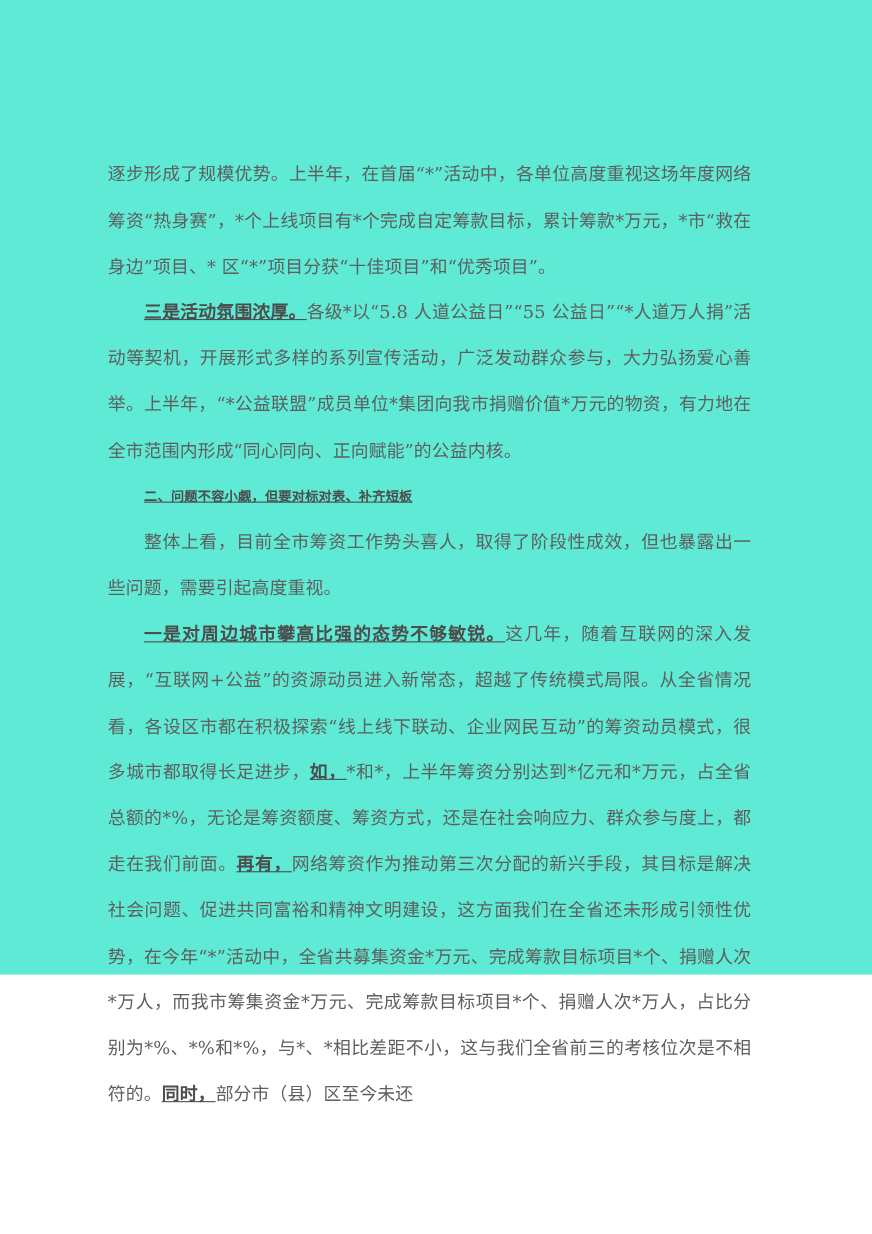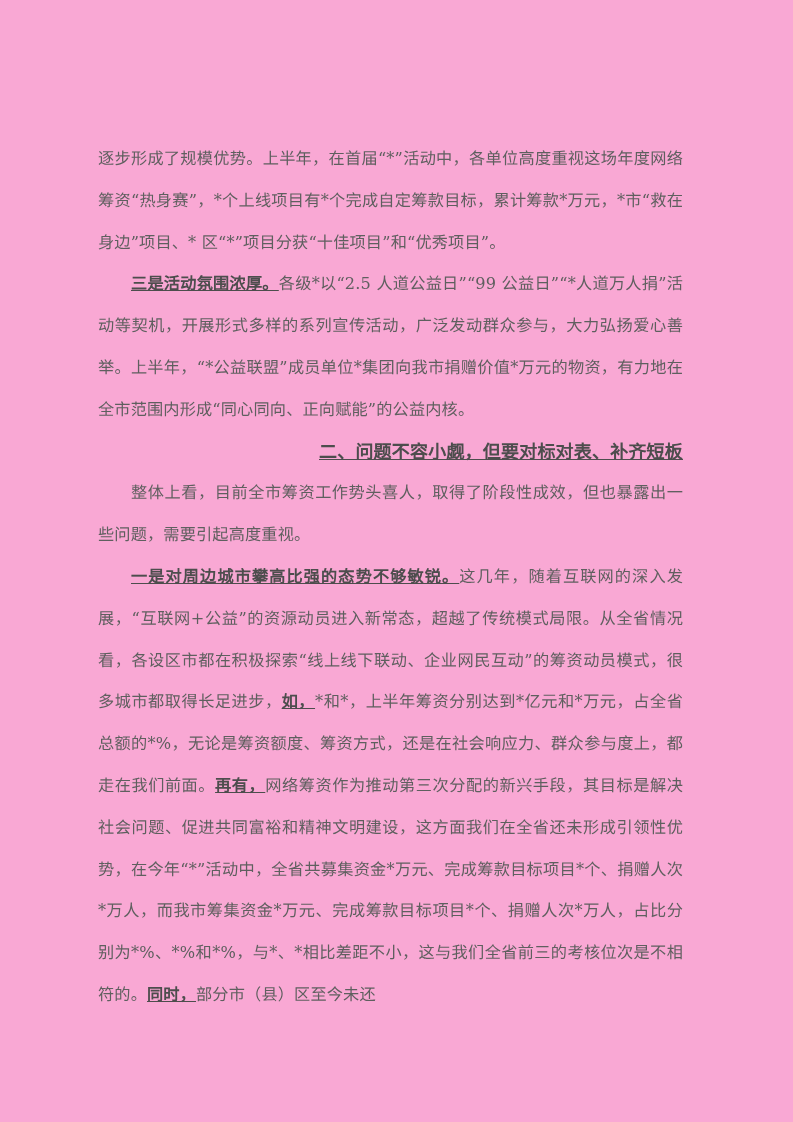--- a/index.html
+++ b/index.html
@@ -11,22 +11,22 @@
   body {
     width: 793px;
     height: 1122px;
     overflow: hidden;
     font-family: "DejaVu Serif", "Liberation Serif", serif;
   }
 
   .page {
     position: relative;
     width: 793px;
-    height: 1122px;
-    background: #f9a8d4;
+    height: 886px;
+    background: #5eead4;
     box-sizing: border-box;
   }
 
   .doc-body {
     position: absolute;
     left: 98px;
     top: 138px;
     width: 585px;
   }
 
@@ -43,40 +43,39 @@
     -webkit-font-smoothing: antialiased;
   }
 
   p.indent {
     text-indent: 33px;
   }
 
   p.heading {
     margin: 0;
     padding: 0;
-    font-size: 18px;
+    font-size: 12px;
     line-height: 41.8px;
     color: #4f4f4f;
     font-weight: 700;
     text-indent: 33px;
     letter-spacing: 0.2px;
-    text-align: right;
   }
 
   .b {
     font-weight: 700;
     color: #4d4d4d;
     text-decoration: underline;
   }
 </style>
 </head>
 <body>
 
 <div class="page">
   <div class="doc-body" id="doc-body">
 
   <p class="para" id="para-1"><span>逐步形成了规模优势。上半年，在首届“*”活动中，各单位高度重视这场年度网络筹资“热身赛”，*个上线项目有*个完成自定筹款目标，累计筹款*万元，*市“救在身边”项目、* 区“*”项目分获“十佳项目”和“优秀项目”。</span></p>
-      <p class="para indent" id="para-2"><span class="b">三是活动氛围浓厚。</span><span>各级*以“2.5 人道公益日”“99 公益日”“*人道万人捐”活动等契机，开展形式多样的系列宣传活动，广泛发动群众参与，大力弘扬爱心善举。上半年，“*公益联盟”成员单位*集团向我市捐赠价值*万元的物资，有力地在全市范围内形成“同心同向、正向赋能”的公益内核。</span></p>
+      <p class="para indent" id="para-2"><span class="b">三是活动氛围浓厚。</span><span>各级*以“5.8 人道公益日”“55 公益日”“*人道万人捐”活动等契机，开展形式多样的系列宣传活动，广泛发动群众参与，大力弘扬爱心善举。上半年，“*公益联盟”成员单位*集团向我市捐赠价值*万元的物资，有力地在全市范围内形成“同心同向、正向赋能”的公益内核。</span></p>
       <p class="heading" id="heading-2"><span class="b">二、问题不容小觑，但要对标对表、补齐短板</span></p>
       <p class="para indent" id="para-3"><span>整体上看，目前全市筹资工作势头喜人，取得了阶段性成效，但也暴露出一些问题，需要引起高度重视。</span></p>
       <p class="para indent" id="para-4"><span class="b">一是对周边城市攀高比强的态势不够敏锐。</span><span>这几年，随着互联网的深入发展，“互联网+公益”的资源动员进入新常态，超越了传统模式局限。从全省情况看，各设区市都在积极探索“线上线下联动、企业网民互动”的筹资动员模式，很多城市都取得长足进步，</span><span class="b">如，</span><span>*和*，上半年筹资分别达到*亿元和*万元，占全省总额的*%，无论是筹资额度、筹资方式，还是在社会响应力、群众参与度上，都走在我们前面。</span><span class="b">再有，</span><span>网络筹资作为推动第三次分配的新兴手段，其目标是解决社会问题、促进共同富裕和精神文明建设，这方面我们在全省还未形成引领性优势，在今年“*”活动中，全省共募集资金*万元、完成筹款目标项目*个、捐赠人次*万人，而我市筹集资金*万元、完成筹款目标项目*个、捐赠人次*万人，占比分别为*%、*%和*%，与*、*相比差距不小，这与我们全省前三的考核位次是不相符的。</span><span class="b">同时，</span><span>部分市（县）区至今未还</span></p>
     </div>
 </div>
 
 </body></html>

